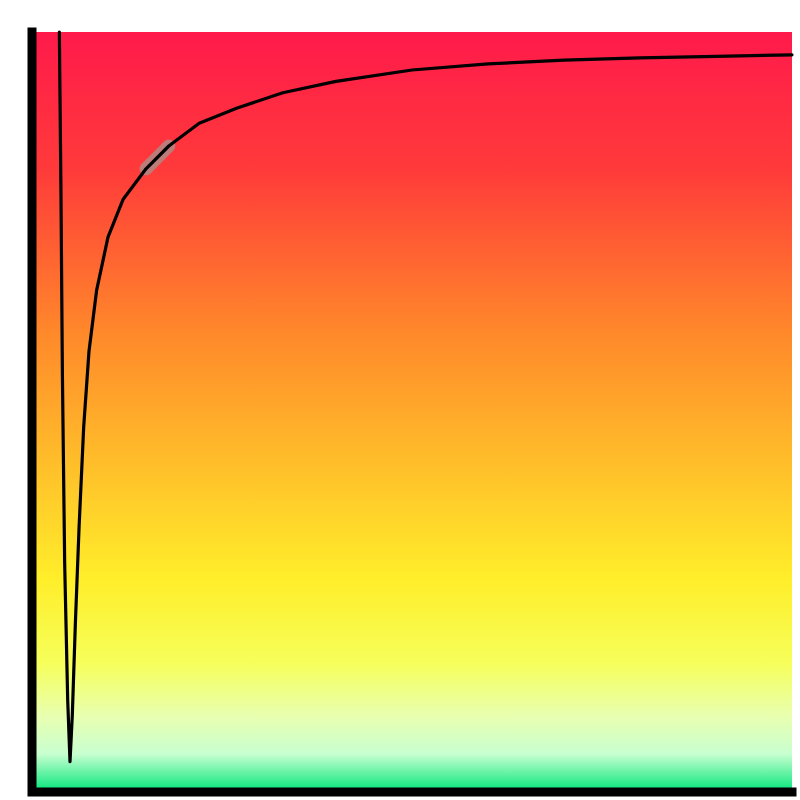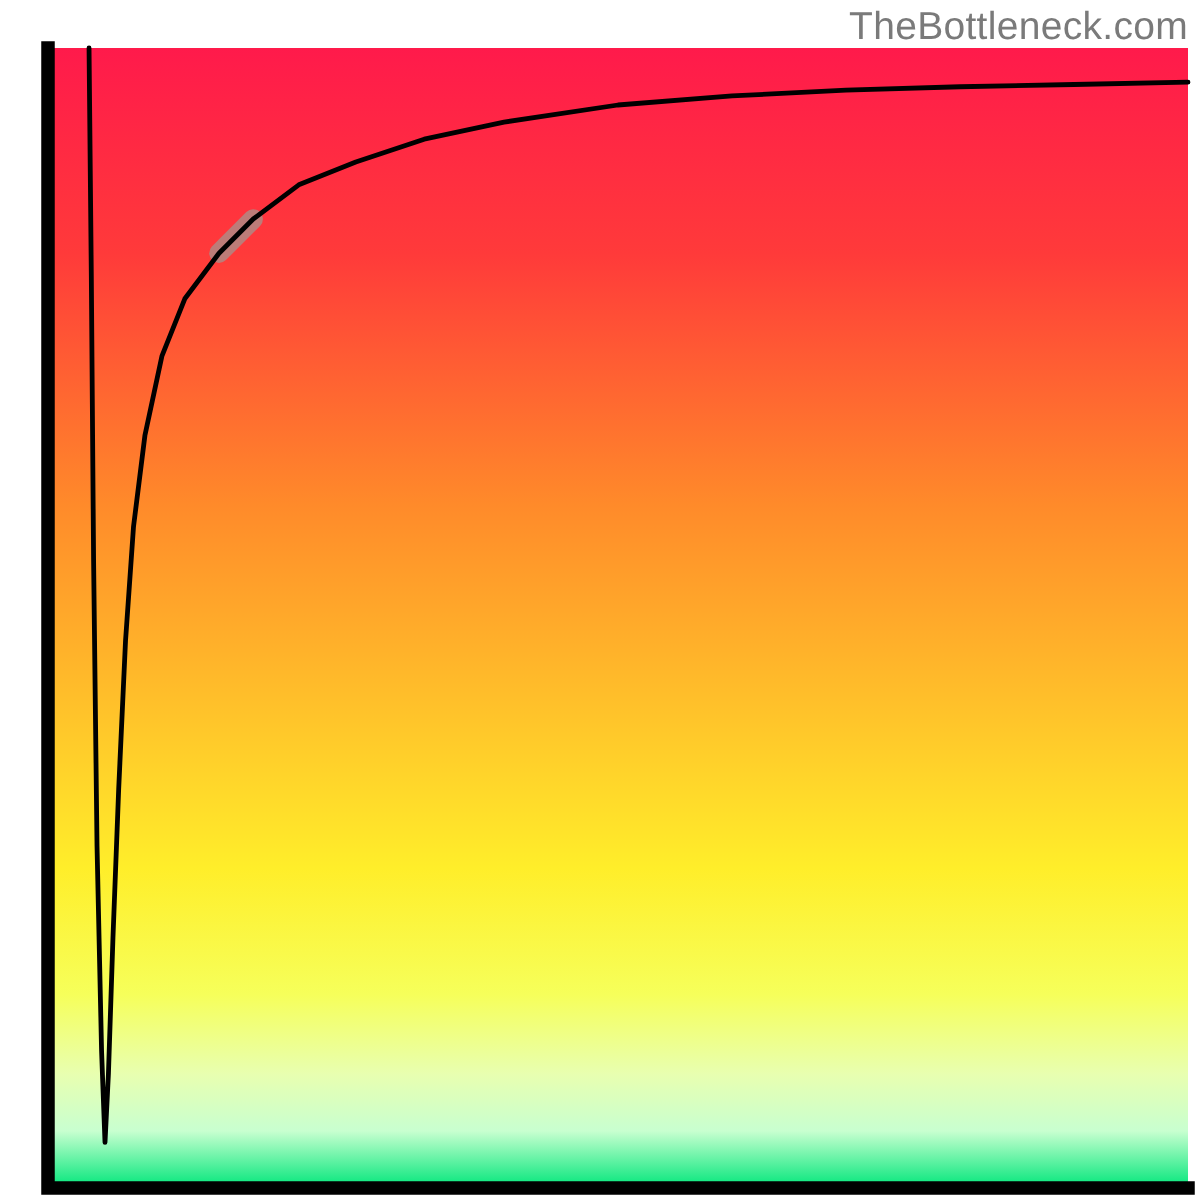--- a/index.html
+++ b/index.html
@@ -48,14 +48,13 @@
           <stop offset="90%" stop-color="#e8ffb0"></stop>
           <stop offset="95%" stop-color="#c8ffd0"></stop>
           <stop offset="100%" stop-color="#00e67a"></stop>
         </linearGradient>
       </defs>
       <rect x="32" y="32" width="760" height="760" fill="url(#bg-grad)"></rect>
       <path d="M146.00 168.80 L168.80 146.00" fill="none" stroke="#b5847f" stroke-width="13" stroke-linecap="round" opacity="0.9"></path>
       <path d="M59.36 32.00 L60.88 184.00 L62.40 374.00 L64.68 564.00 L67.72 700.80 L70.00 761.60 L72.28 716.00 L75.32 624.80 L79.12 526.00 L83.68 427.20 L89.00 351.20 L96.60 290.40 L108.00 237.20 L123.20 199.20 L146.00 168.80 L168.80 146.00 L199.20 123.20 L237.20 108.00 L282.80 92.80 L336.00 81.40 L412.00 70.00 L488.00 63.92 L564.00 60.12 L640.00 57.84 L716.00 56.32 L792.00 54.80" fill="none" stroke="#000000" stroke-width="3.2" stroke-linejoin="round" stroke-linecap="round"></path>
       <path d="M 32 32 L 32 792 L 792 792" fill="none" stroke="#000000" stroke-width="9" stroke-linecap="square"></path>
     </svg>
-  <div class="watermark">TheBottleneck.com</div>
 </div>
 
 </body></html>

